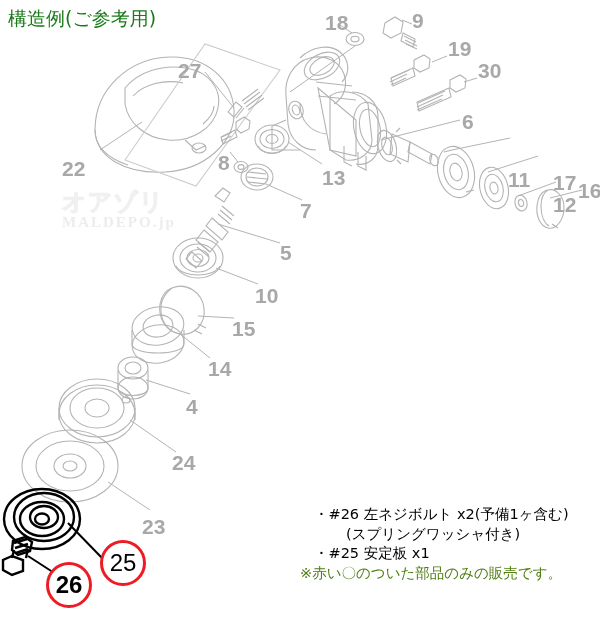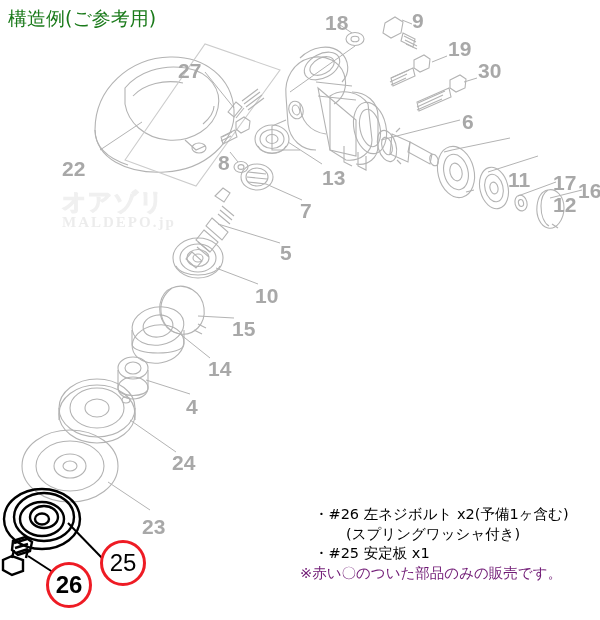--- a/index.html
+++ b/index.html
@@ -12,21 +12,21 @@
   svg{position:absolute;left:0;top:0;width:600px;height:620px;}
   .num{position:absolute;color:#a8a8a8;font-size:21px;
        font-family:"Liberation Sans",sans-serif;line-height:1;font-weight:bold;}
   .callout{position:absolute;width:46px;height:46px;border:3px solid #ee1b24;
            border-radius:50%;box-sizing:border-box;display:flex;
            align-items:center;justify-content:center;color:#000;font-size:24px;
            background:#fff;font-family:"Liberation Sans",sans-serif;}
   .setbox{position:absolute;left:300px;top:505px;width:296px;
           font-family:"DejaVu Sans",sans-serif;font-size:14.5px;color:#000;
           line-height:1.35;white-space:nowrap;}
-  .setbox .warn{color:#701a75;}
+  .setbox .warn{color:#4d7c0f;}
   .ind1{padding-left:14px;}
   .ind2{padding-left:46px;}
   .wm{position:absolute;left:62px;top:186px;width:190px;height:66px;
       opacity:.30;pointer-events:none;}
   .wm .wm1{font-size:24px;color:#b9b9b9;font-family:"DejaVu Sans",sans-serif;
            font-weight:bold;letter-spacing:1px;
            -webkit-text-stroke:1px #cfcfcf;}
   .wm .wm2{font-size:15px;color:#c2c2c2;letter-spacing:2px;margin-top:-4px;
            font-family:"Liberation Serif",serif;font-weight:bold;}
 </style>

